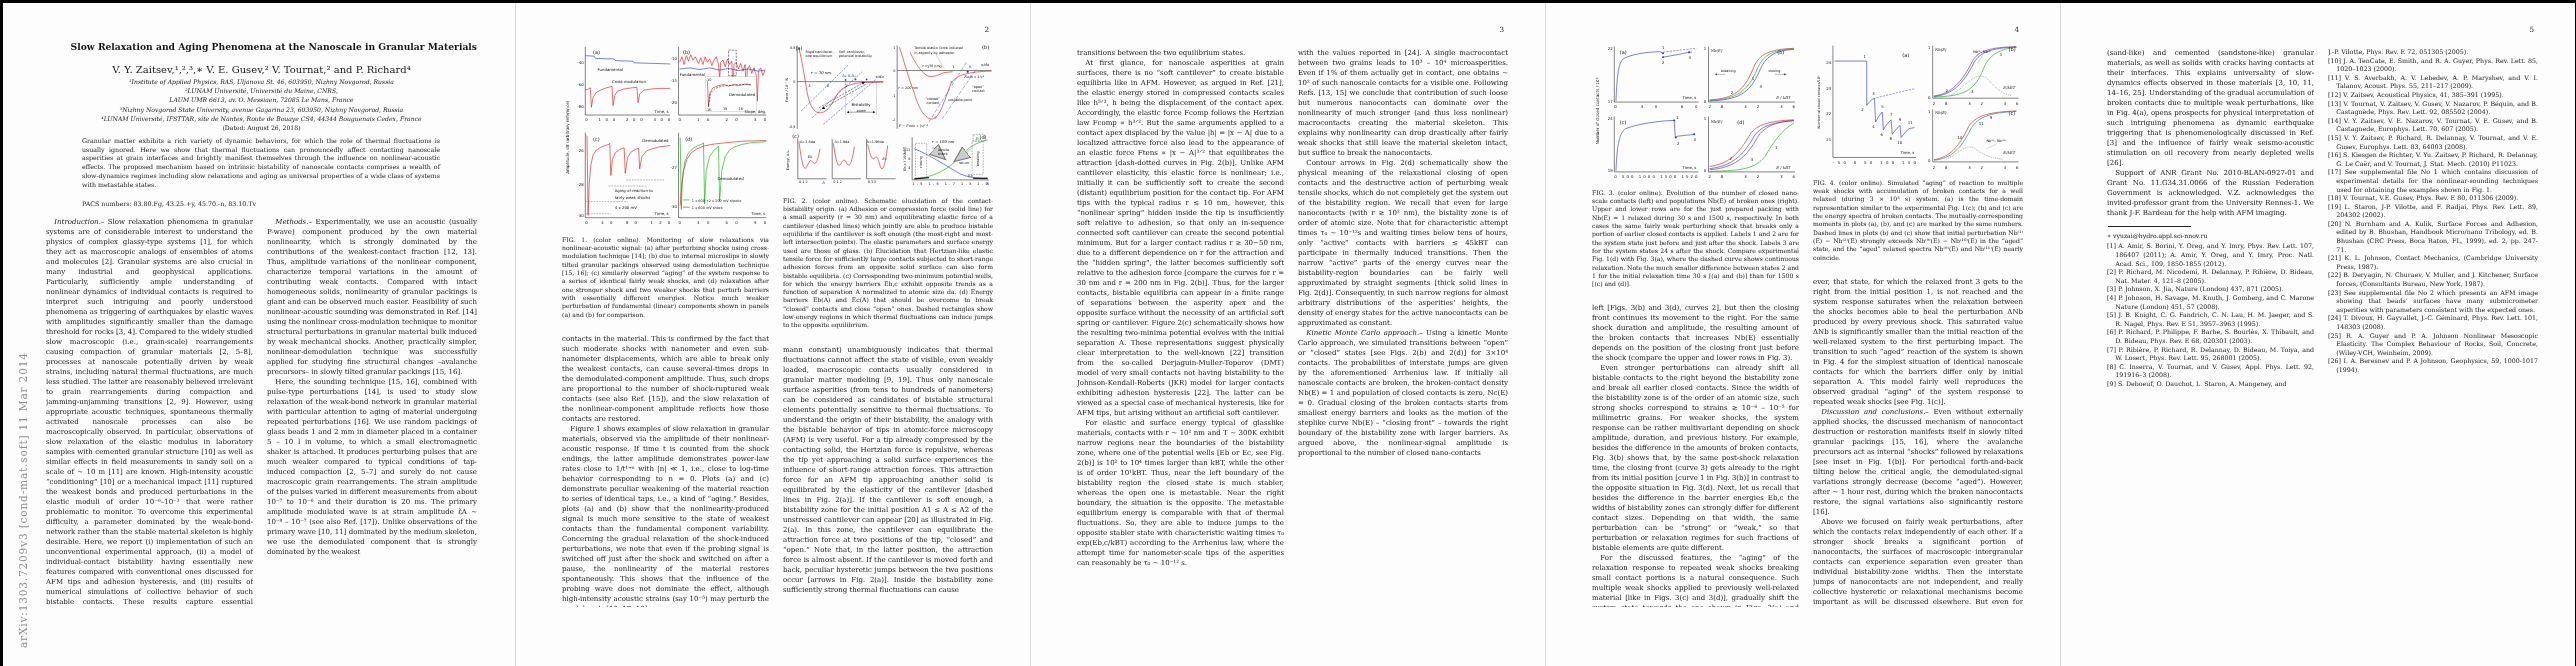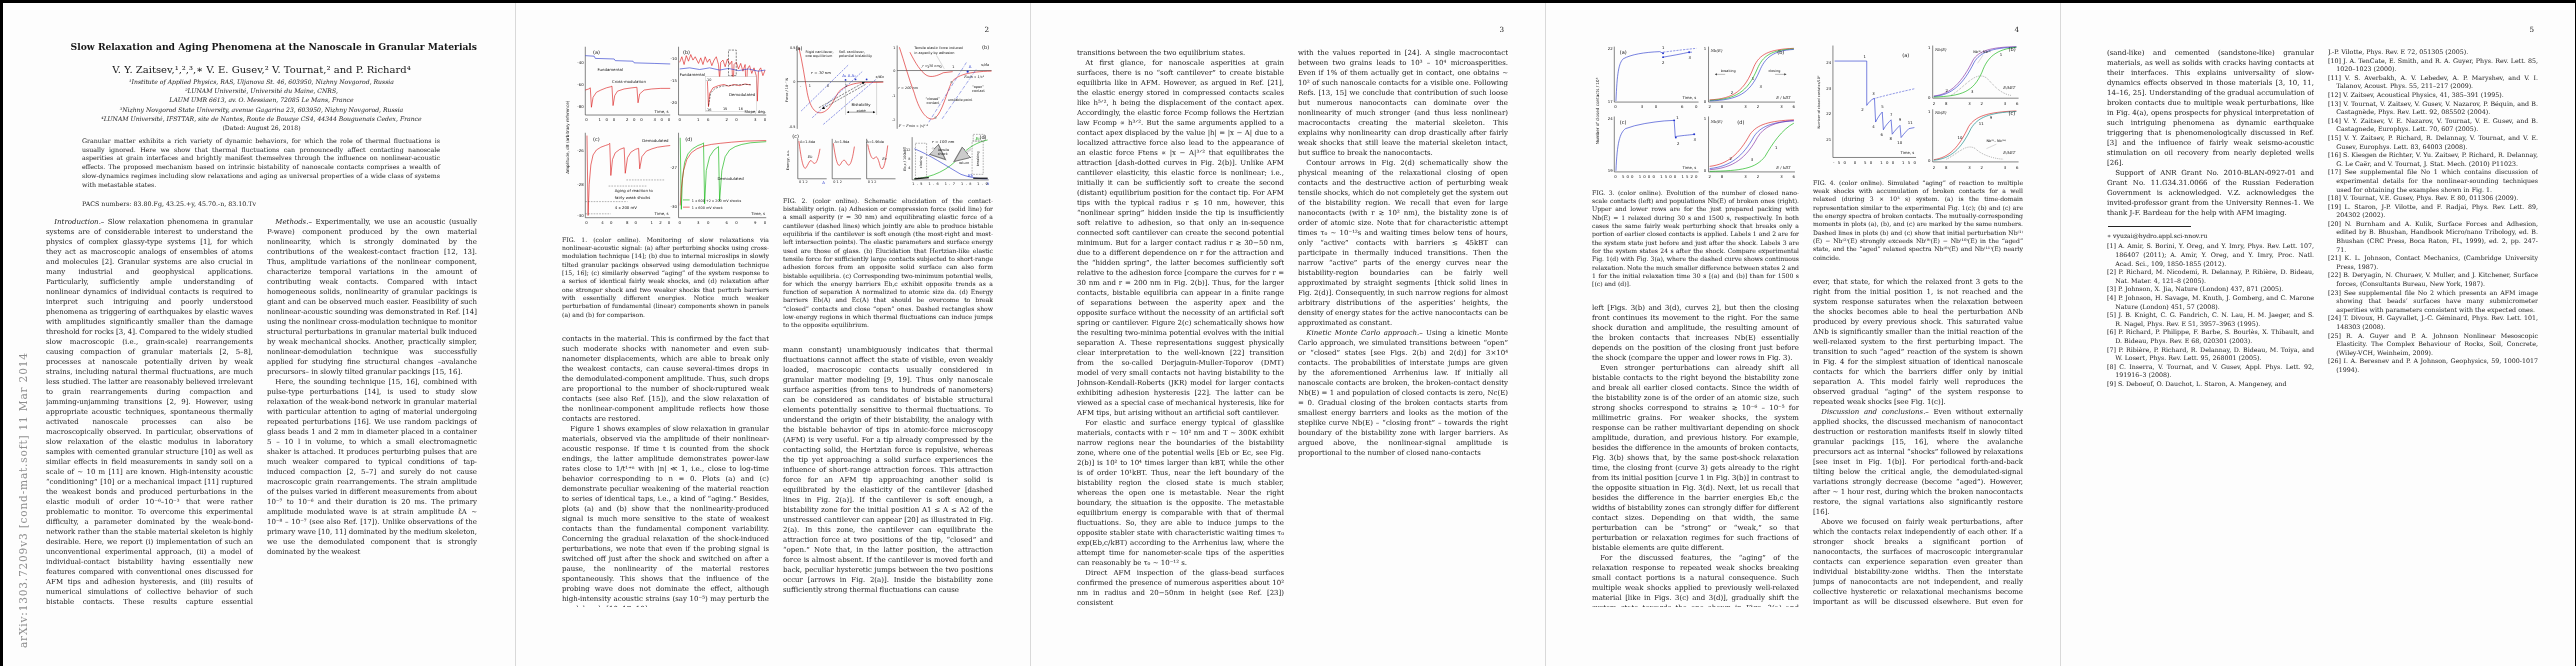--- a/index.html
+++ b/index.html
@@ -266,21 +266,20 @@
         </div>
     </div>
   </div>
 
   <div class="page">
     <div class="pageno">3</div>
     <div class="col colL p3col nif">
         <p>transitions between the two equilibrium states.</p>
         <p>At first glance, for nanoscale asperities at grain surfaces, there is no “soft cantilever” to create bistable equilibria like in AFM. However, as argued in Ref. [21], the elastic energy stored in compressed contacts scales like h⁵ᐟ², h being the displacement of the contact apex. Accordingly, the elastic force Fcomp follows the Hertzian law Fcomp ∝ h³ᐟ². But the same arguments applied to a contact apex displaced by the value |h| = |x − A| due to a localized attractive force also lead to the appearance of an elastic force Ftens ∝ |x − A|³ᐟ² that equilibrates the attraction [dash-dotted curves in Fig. 2(b)]. Unlike AFM cantilever elasticity, this elastic force is nonlinear; i.e., initially it can be sufficiently soft to create the second (distant) equilibrium position for the contact tip. For AFM tips with the typical radius r ≲ 10 nm, however, this “nonlinear spring” hidden inside the tip is insufficiently soft relative to adhesion, so that only an in-sequence connected soft cantilever can create the second potential minimum. But for a larger contact radius r ≳ 30−50 nm, due to a different dependence on r for the attraction and the “hidden spring”, the latter becomes sufficiently soft relative to the adhesion force [compare the curves for r = 30 nm and r = 200 nm in Fig. 2(b)]. Thus, for the larger contacts, bistable equilibria can appear in a finite range of separations between the asperity apex and the opposite surface without the necessity of an artificial soft spring or cantilever. Figure 2(c) schematically shows how the resulting two-minima potential evolves with the initial separation A. These representations suggest physically clear interpretation to the well-known [22] transition from the so-called Derjaguin-Muller-Toporov (DMT) model of very small contacts not having bistability to the Johnson-Kendall-Roberts (JKR) model for larger contacts exhibiting adhesion hysteresis [22]. The latter can be viewed as a special case of mechanical hysteresis, like for AFM tips, but arising without an artificial soft cantilever.</p>
         <p>For elastic and surface energy typical of glasslike materials, contacts with r ∼ 10² nm and T ∼ 300K exhibit narrow regions near the boundaries of the bistability zone, where one of the potential wells [Eb or Ec, see Fig. 2(b)] is 10² to 10⁴ times larger than kBT, while the other is of order 10¹kBT. Thus, near the left boundary of the bistability region the closed state is much stabler, whereas the open one is metastable. Near the right boundary, the situation is the opposite. The metastable equilibrium energy is comparable with that of thermal fluctuations. So, they are able to induce jumps to the opposite stabler state with characteristic waiting times τ₀ exp(Eb,c/kBT) according to the Arrhenius law, where the attempt time for nanometer-scale tips of the asperities can reasonably be τ₀ ∼ 10⁻¹² s.</p>
-        <p>Direct AFM inspection of the glass-bead surfaces confirmed the presence of numerous asperities about 10² nm in radius and 20−50nm in height (see Ref. [23]) consistent</p>
       </div>
     <div class="col colR p3col nif">
         <p>with the values reported in [24]. A single macrocontact between two grains leads to 10³ – 10⁴ microasperities. Even if 1% of them actually get in contact, one obtains ∼ 10² of such nanoscale contacts for a visible one. Following Refs. [13, 15] we conclude that contribution of such loose but numerous nanocontacts can dominate over the nonlinearity of much stronger (and thus less nonlinear) macrocontacts creating the material skeleton. This explains why nonlinearity can drop drastically after fairly weak shocks that still leave the material skeleton intact, but suffice to break the nanocontacts.</p>
         <p>Contour arrows in Fig. 2(d) schematically show the physical meaning of the relaxational closing of open contacts and the destructive action of perturbing weak tensile shocks, which do not completely get the system out of the bistability region. We recall that even for large nanocontacts (with r ≳ 10² nm), the bistality zone is of order of atomic size. Note that for characteristic attempt times τ₀ ∼ 10⁻¹²s and waiting times below tens of hours, only “active” contacts with barriers ≲ 45kBT can participate in thermally induced transitions. Then the narrow “active” parts of the energy curves near the bistability-region boundaries can be fairly well approximated by straight segments [thick solid lines in Fig. 2(d)]. Consequently, in such narrow regions for almost arbitrary distributions of the asperities’ heights, the density of energy states for the active nanocontacts can be approximated as constant.</p>
         <p><i>Kinetic Monte Carlo approach.– </i>Using a kinetic Monte Carlo approach, we simulated transitions between “open” or “closed” states [see Figs. 2(b) and 2(d)] for 3×10⁴ contacts. The probabilities of interstate jumps are given by the aforementioned Arrhenius law. If initially all nanoscale contacts are broken, the broken-contact density Nb(E) = 1 and population of closed contacts is zero, Nc(E) = 0. Gradual closing of the broken contacts starts from smallest energy barriers and looks as the motion of the steplike curve Nb(E) – “closing front” – towards the right boundary of the bistability zone with larger barriers. As argued above, the nonlinear-signal amplitude is proportional to the number of closed nano-contacts</p>
       </div>
   </div>
 
   <div class="page">
     <div class="pageno">4</div>

